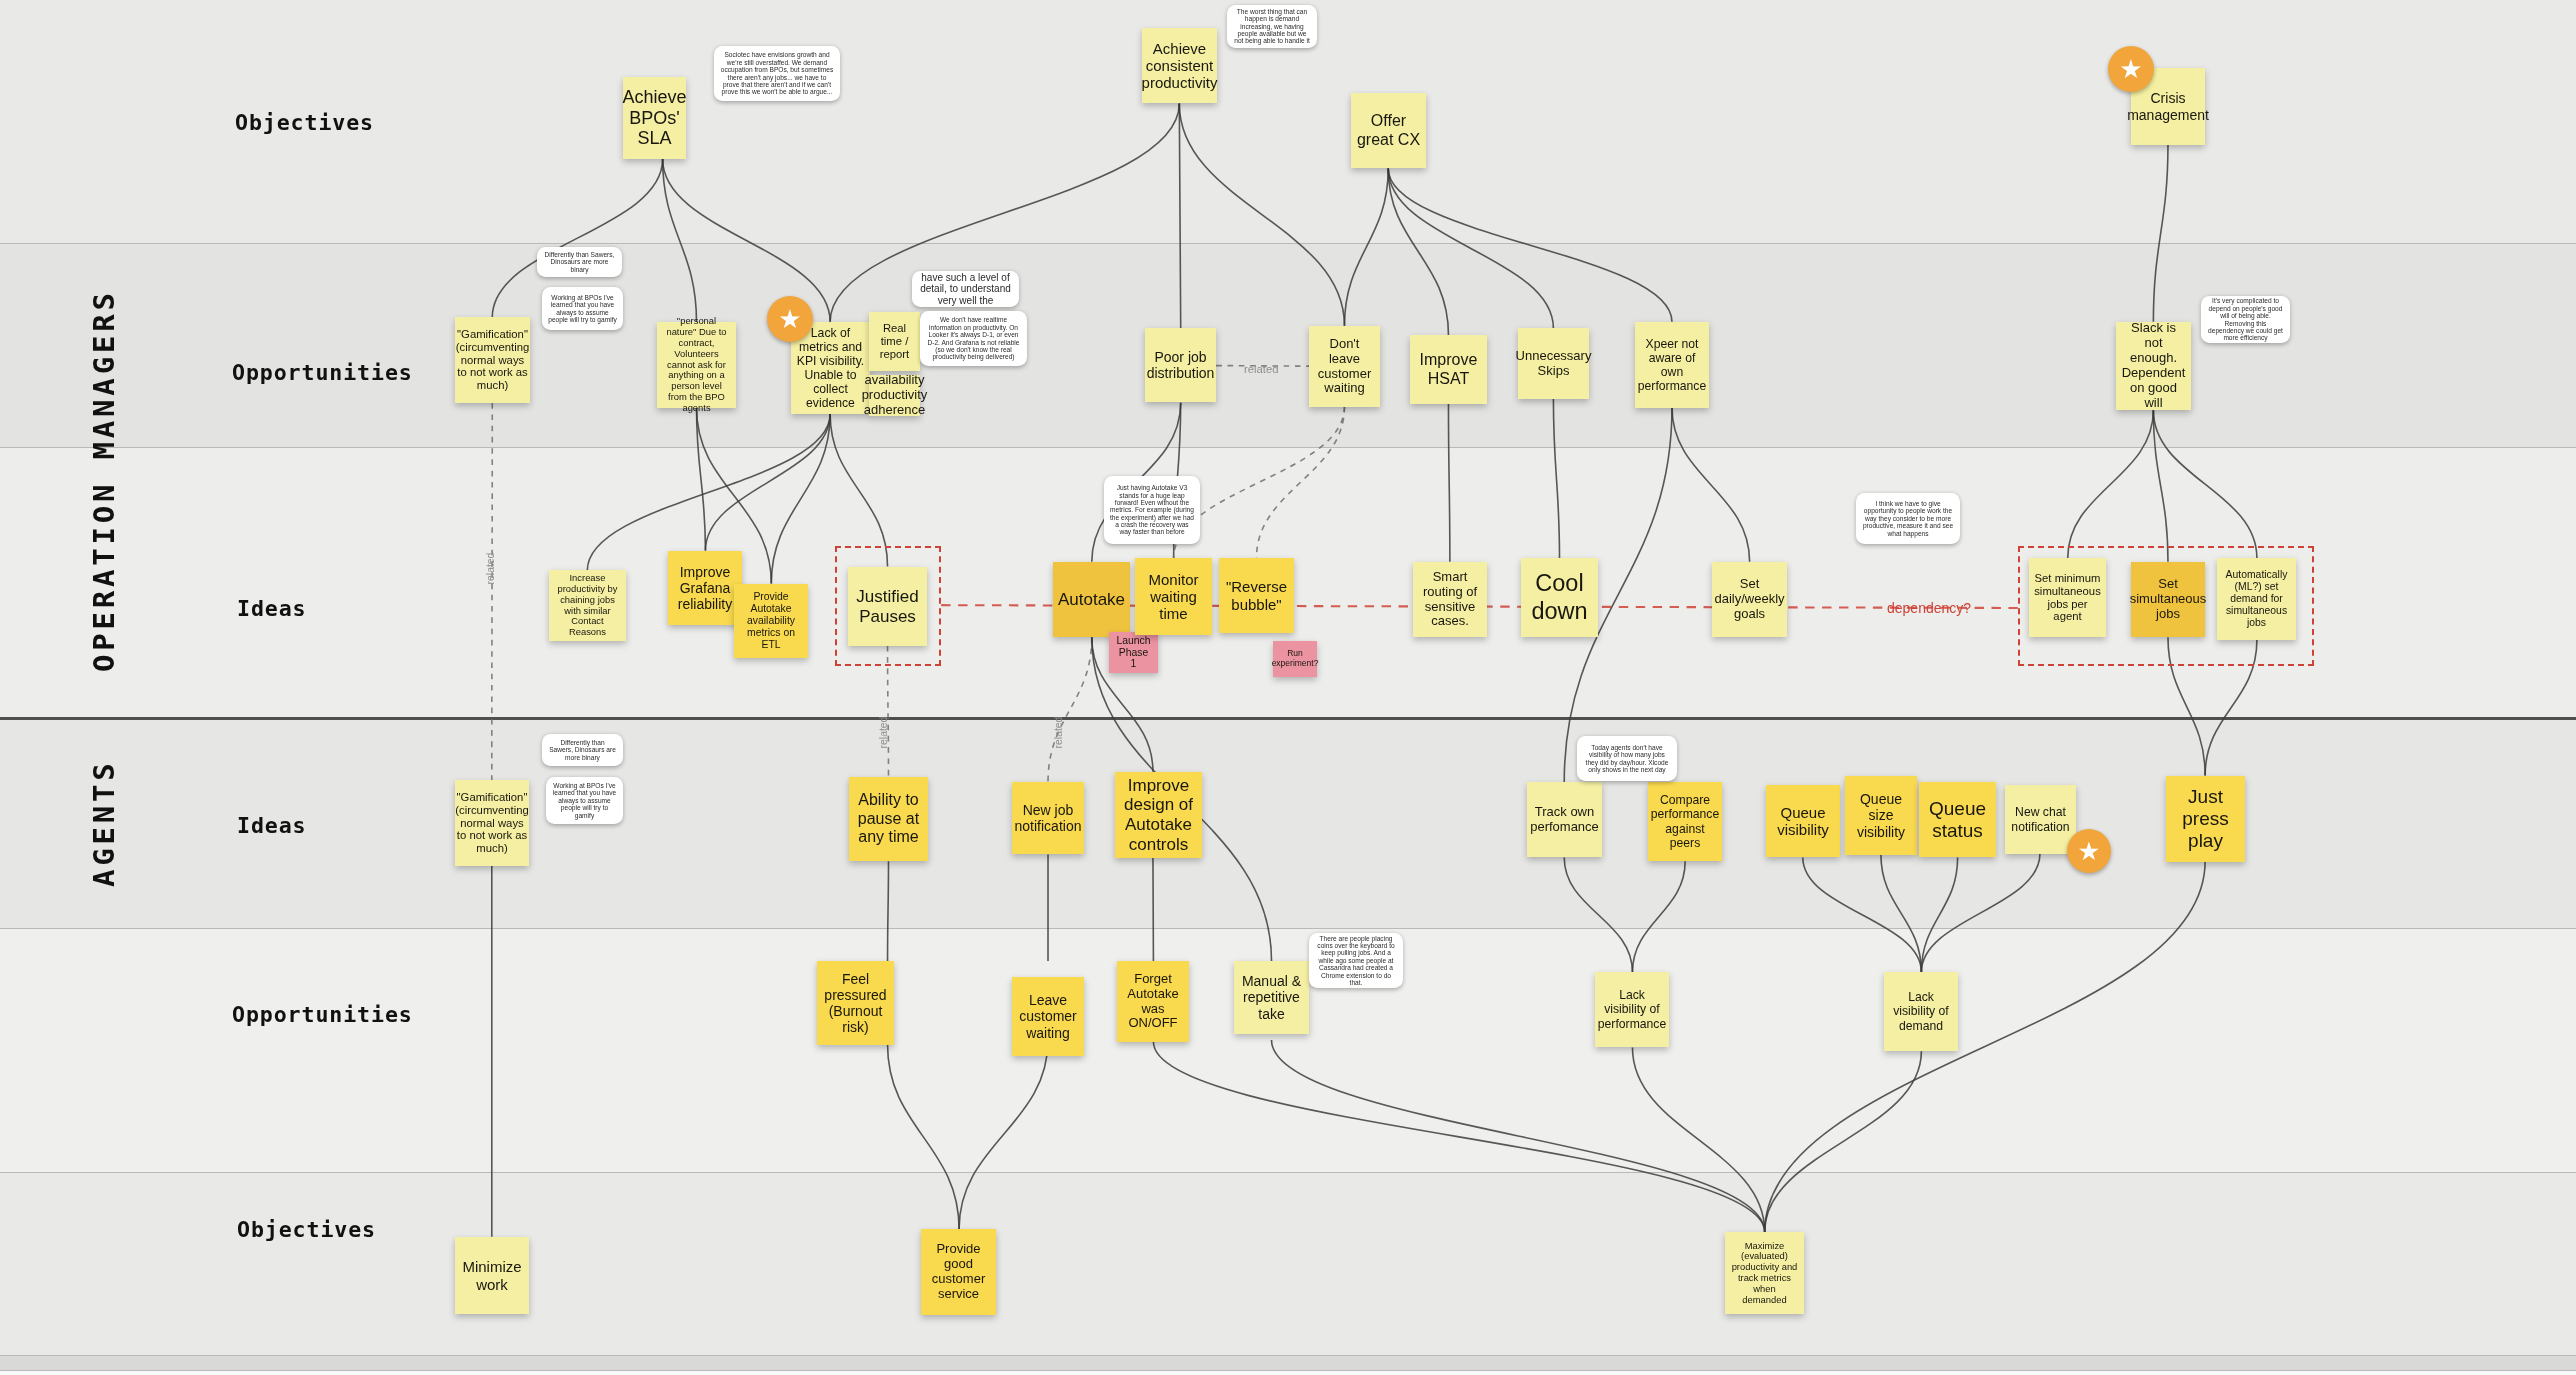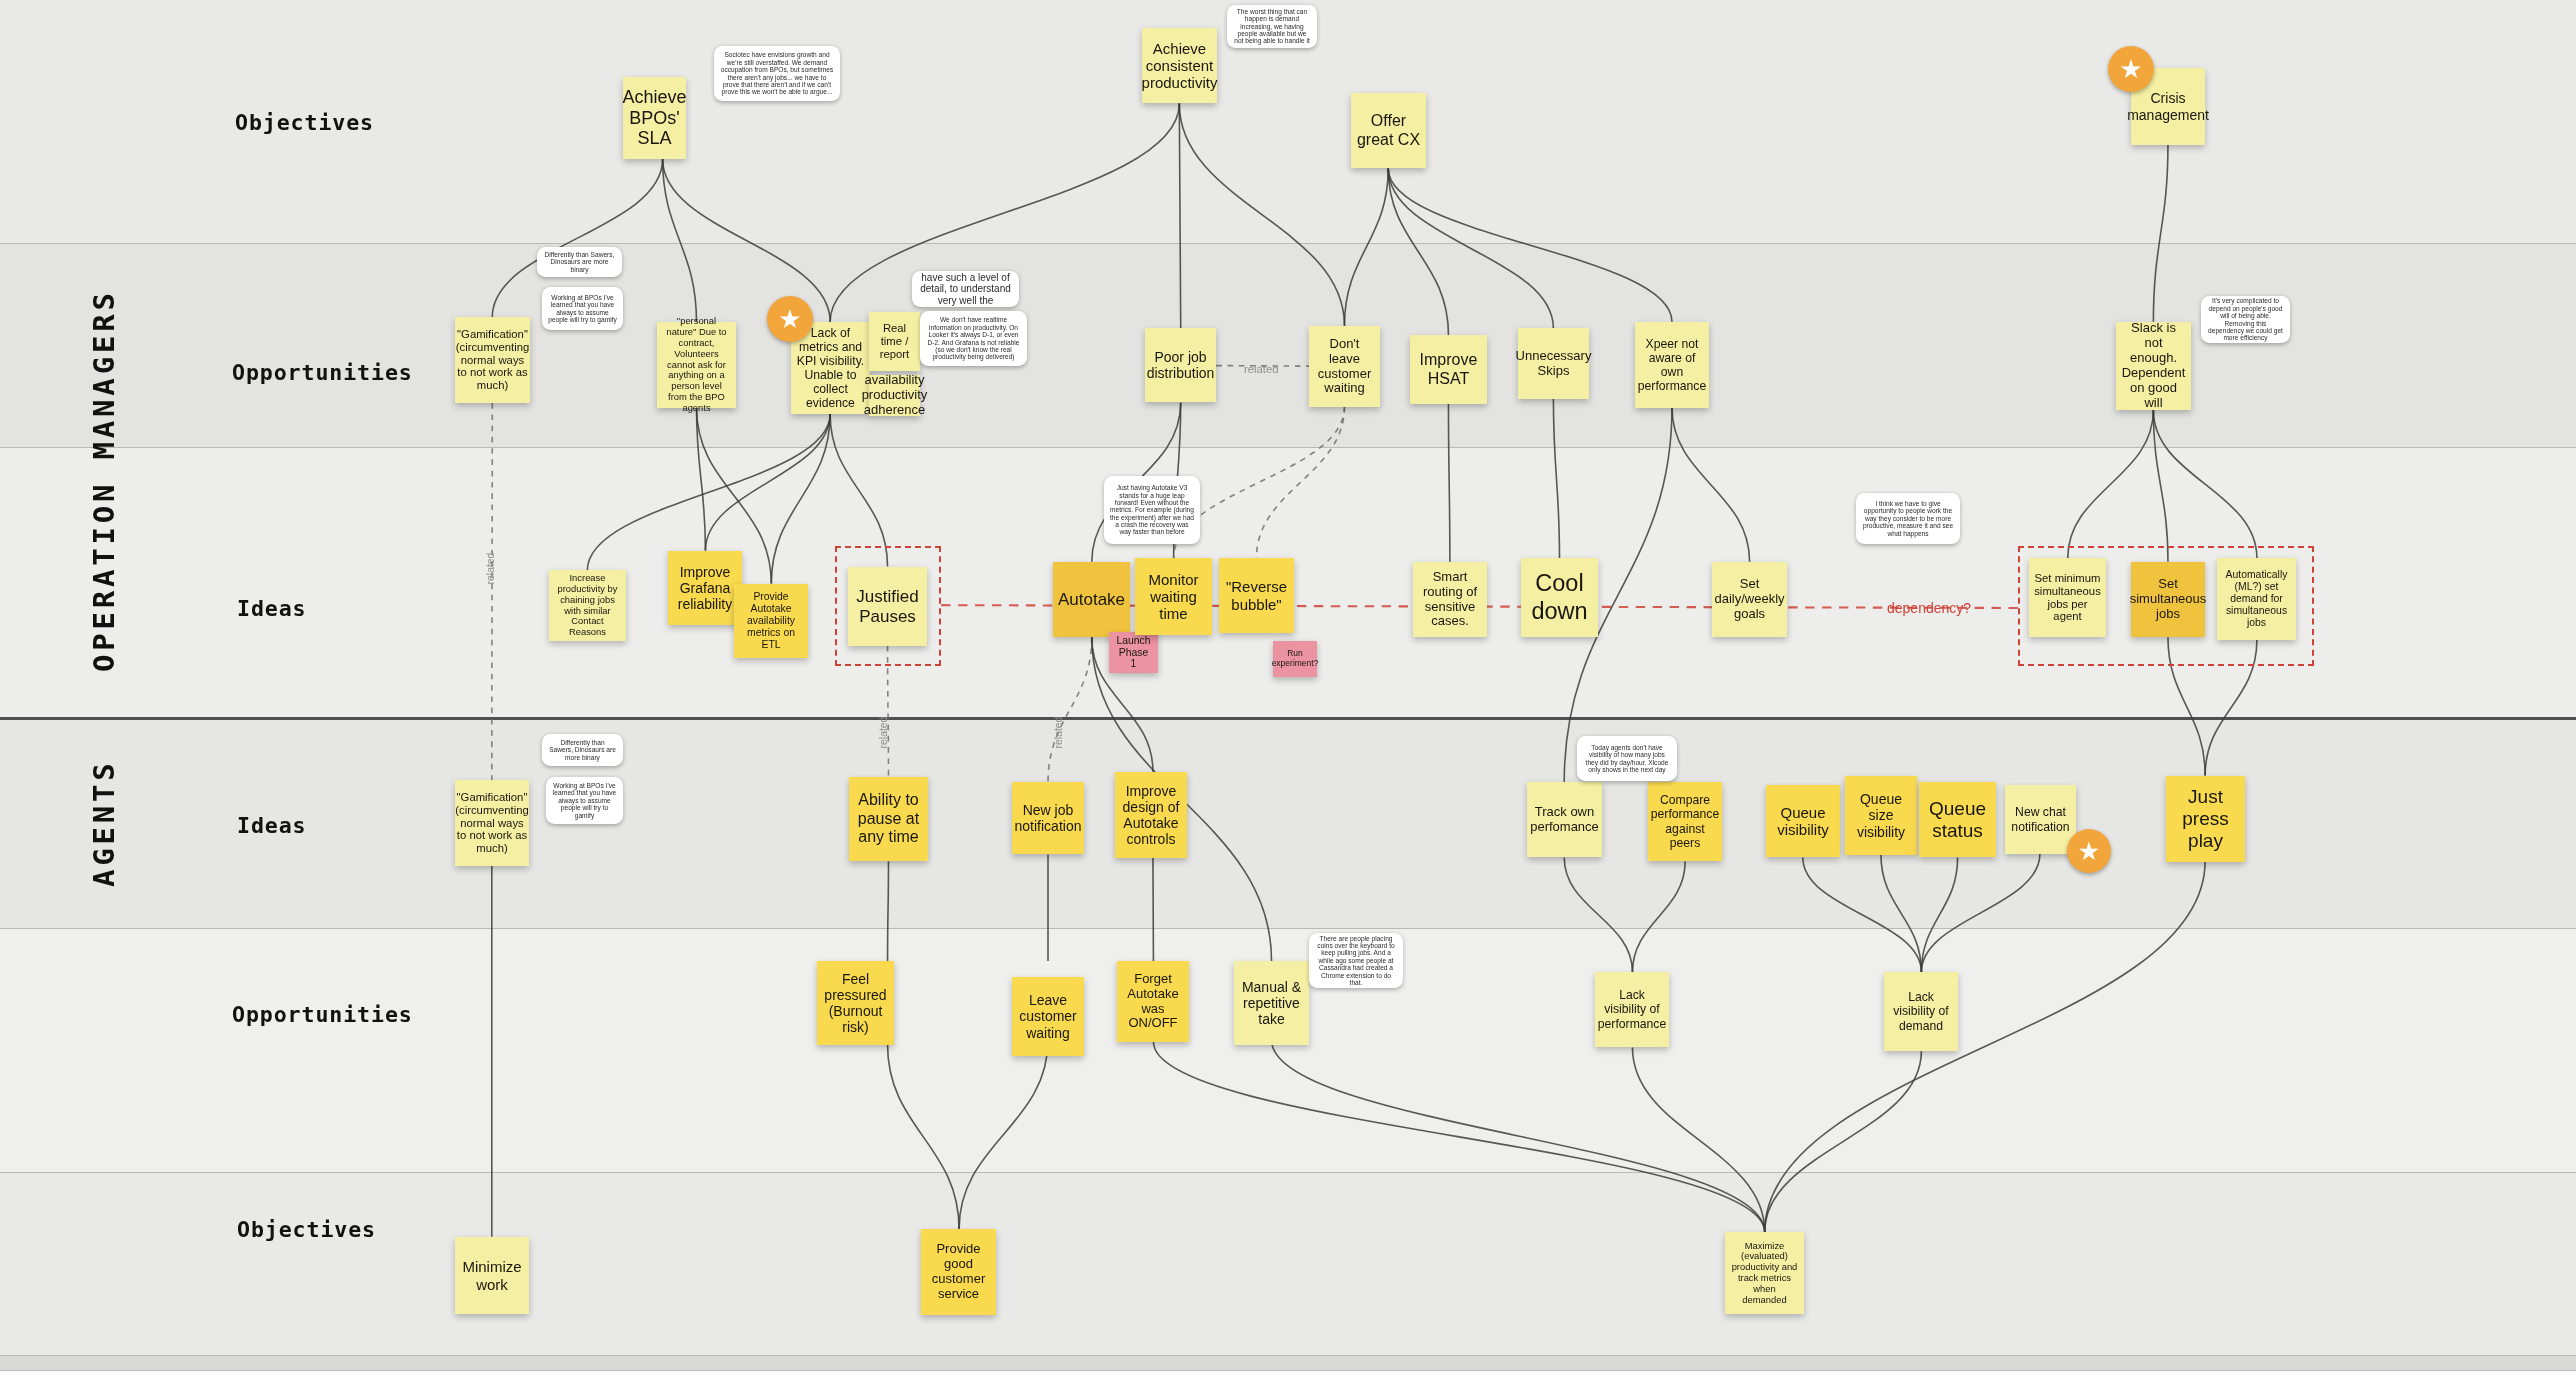--- a/index.html
+++ b/index.html
@@ -147,32 +147,32 @@
       <div class="note pink" style="left: 1273px; top: 641px; width: 44px; height: 36px; font-size: 8.5px;">Run experiment?</div>
       <div class="note pale" style="left: 1413px; top: 562px; width: 74px; height: 75px; font-size: 13px;">Smart routing of sensitive cases.</div>
       <div class="note pale" style="left: 1521px; top: 558px; width: 77px; height: 79px; font-size: 23.5px;">Cool down</div>
       <div class="note pale" style="left: 1712px; top: 562px; width: 75px; height: 75px; font-size: 13px;">Set daily/weekly goals</div>
       <div class="note pale" style="left: 2029px; top: 558px; width: 77px; height: 79px; font-size: 11.3px;">Set minimum simultaneous jobs per agent</div>
       <div class="note amber" style="left: 2131px; top: 562px; width: 74px; height: 75px; font-size: 13px;">Set simultaneous jobs</div>
       <div class="note pale" style="left: 2217px; top: 558px; width: 79px; height: 82px; font-size: 10.4px;">Automatically (ML?) set demand for simultaneous jobs</div>
       <div class="note pale" style="left: 455px; top: 780px; width: 74px; height: 86px; font-size: 11.3px;">"Gamification" (circumventing normal ways to not work as much)</div>
       <div class="note bright" style="left: 849px; top: 777px; width: 79px; height: 84px; font-size: 16px;">Ability to pause at any time</div>
       <div class="note bright" style="left: 1012px; top: 782px; width: 72px; height: 72px; font-size: 14px;">New job notification</div>
-      <div class="note bright" style="left: 1115px; top: 772px; width: 72px; height: 86px; font-size: 14px;">Improve design of Autotake controls</div>
+      <div class="note bright" style="left: 1115px; top: 772px; width: 87px; height: 86px; font-size: 17px;">Improve design of Autotake controls</div>
       <div class="note pale" style="left: 1527px; top: 782px; width: 75px; height: 75px; font-size: 13px;">Track own perfomance</div>
       <div class="note bright" style="left: 1648px; top: 782px; width: 74px; height: 79px; font-size: 12.2px;">Compare performance against peers</div>
       <div class="note bright" style="left: 1766px; top: 785px; width: 74px; height: 72px; font-size: 15px;">Queue visibility</div>
       <div class="note bright" style="left: 1845px; top: 776px; width: 72px; height: 79px; font-size: 14px;">Queue size visibility</div>
       <div class="note bright" style="left: 1919px; top: 782px; width: 77px; height: 75px; font-size: 19px;">Queue status</div>
       <div class="note pale" style="left: 2005px; top: 785px; width: 71px; height: 69px; font-size: 12.2px;">New chat notification</div>
       <div class="note bright" style="left: 2166px; top: 776px; width: 79px; height: 86px; font-size: 19px;">Just press play</div>
       <div class="note bright" style="left: 817px; top: 961px; width: 77px; height: 84px; font-size: 14px;">Feel pressured (Burnout risk)</div>
       <div class="note bright" style="left: 1012px; top: 961px; width: 72px; height: 79px; font-size: 14px; margin-top: 16px;">Leave customer waiting</div>
       <div class="note bright" style="left: 1117px; top: 961px; width: 72px; height: 81px; font-size: 13px;">Forget Autotake was ON/OFF</div>
-      <div class="note pale" style="left: 1234px; top: 961px; width: 75px; height: 84px; font-size: 14px;">Manual &amp; repetitive take</div>
+      <div class="note pale" style="left: 1234px; top: 961px; width: 75px; height: 73px; font-size: 14px;">Manual &amp; repetitive take</div>
       <div class="note pale" style="left: 1595px; top: 972px; width: 74px; height: 75px; font-size: 12.2px;">Lack visibility of performance</div>
       <div class="note pale" style="left: 1884px; top: 972px; width: 74px; height: 79px; font-size: 12.2px;">Lack visibility of demand</div>
       <div class="note pale" style="left: 455px; top: 1237px; width: 74px; height: 77px; font-size: 15px;">Minimize work</div>
       <div class="note bright" style="left: 921px; top: 1229px; width: 75px; height: 86px; font-size: 13px;">Provide good customer service</div>
       <div class="note pale" style="left: 1725px; top: 1232px; width: 79px; height: 82px; font-size: 9.4px;">Maximize (evaluated) productivity and track metrics when demanded</div>
       <div class="floatlabel" style="left: 1244px; top: 363px; font-size: 11.3px;">related</div>
       <div class="floatlabel rot" style="left: 475px; top: 563px; font-size: 10.4px;">related</div>
       <div class="floatlabel rot" style="left: 868px; top: 727px; font-size: 10.4px;">related</div>
       <div class="floatlabel rot" style="left: 1043px; top: 727px; font-size: 10.4px;">related</div>
       <div class="floatlabel red" style="left: 1887px; top: 600px; font-size: 14px;">dependency?</div>

